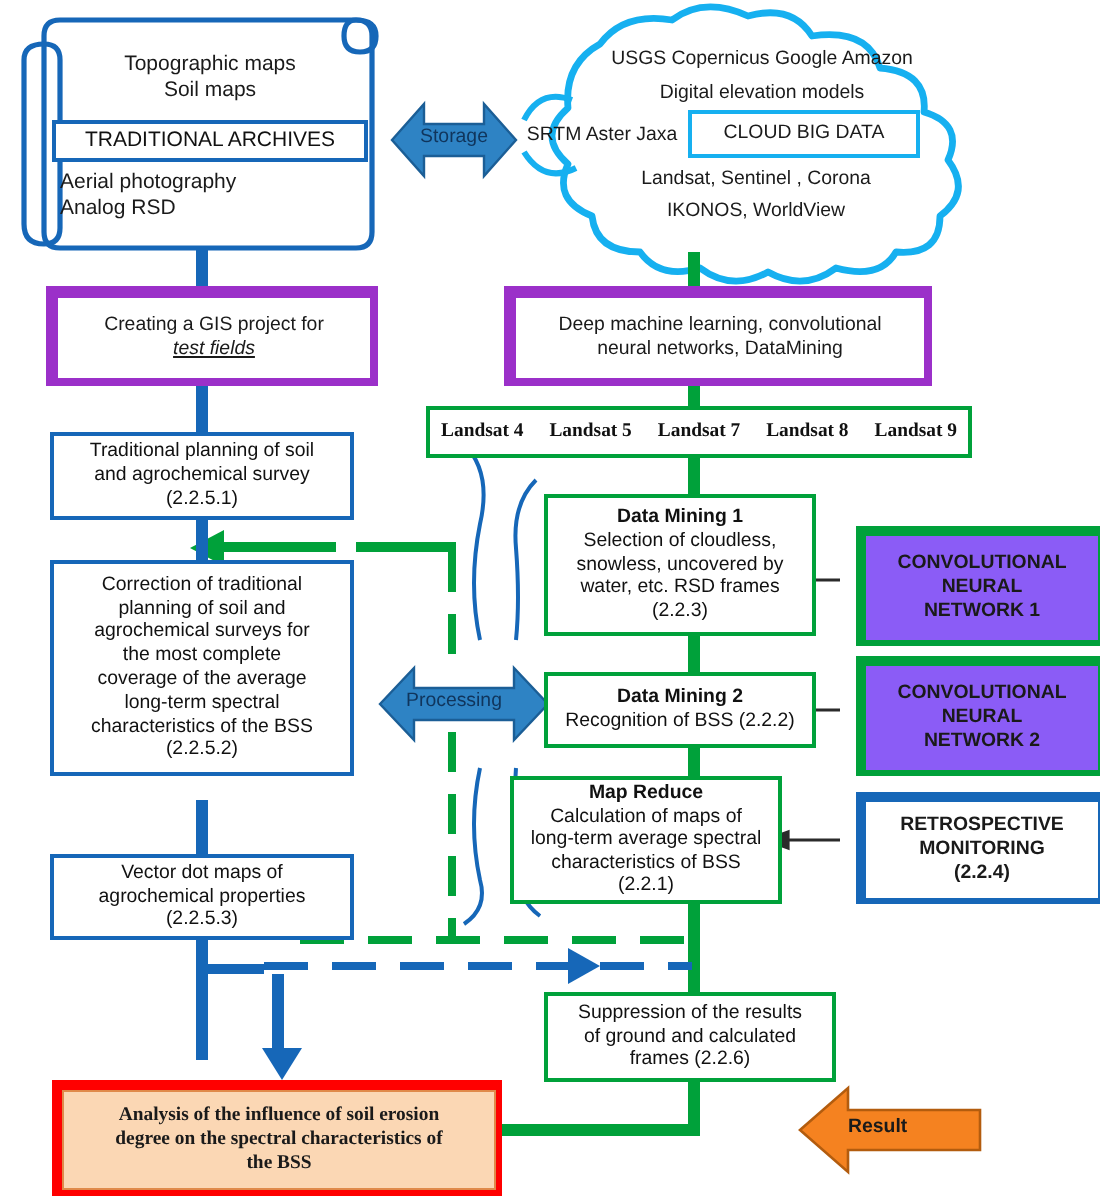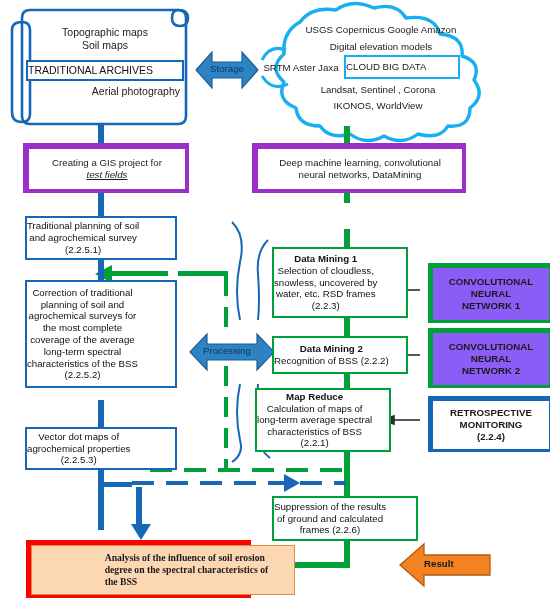--- a/index.html
+++ b/index.html
@@ -4,37 +4,37 @@
 <style>
   html,body{margin:0;padding:0;background:#ffffff;}
   body{width:550px;height:600px;overflow:hidden;
        font-family:"Liberation Sans",sans-serif;color:#1a1a1a;}
   #stage{position:relative;width:550px;height:476px;background:#fff;}
 
   .abs{position:absolute;box-sizing:border-box;}
 
   
   .node{position:absolute;box-sizing:border-box;display:flex;
-        align-items:center;text-align:center;
+        align-items:center;justify-content:center;text-align:center;
         background:#ffffff;line-height:1.12;}
 
   .blue{border:2px solid #1667b8;color:#111;}
   .green{border:2px solid #00a13a;color:#111;}
   .purple{border:3px solid #9b30c9;padding:2px;background:#9b30c9;}
   .purple .inner{width:100%;height:100%;border:1px solid #9b30c9;background:#fff;
         display:flex;align-items:center;justify-content:center;text-align:center;}
   .dblgreen{border:2px solid #00a13a;padding:2px;background:#00a13a;}
   .dblgreen .inner{width:100%;height:100%;border:1.5px solid #00a13a;background:#8b5cf6;
         display:flex;align-items:center;justify-content:center;text-align:center;}
   .dblblue{border:2px solid #1667b8;padding:2px;background:#1667b8;}
   .dblblue .inner{width:100%;height:100%;border:1.5px solid #1667b8;background:#fff;
         display:flex;align-items:center;justify-content:center;text-align:center;}
   .redbox{border:3px solid #ff0000;padding:2px;background:#ff0000;}
   .redbox .inner{width:100%;height:100%;border:1px solid #e08a4a;background:#fbd7b4;
-        display:flex;align-items:center;justify-content:center;padding-left:47px;}
+        display:flex;align-items:center;justify-content:center;text-align:center;}
 
   .t11{font-size:10.5px;}
   .t10{font-size:9.7px;}
   .bold{font-weight:bold;}
   .serif{font-family:"Liberation Serif",serif;font-weight:bold;}
   .ital-u{font-style:italic;text-decoration:underline;}
   .under{}
 
   
   .lineV{position:absolute;background:#1667b8;}
@@ -166,22 +166,23 @@
 
   <div class="dashH-b" style="left:300px;top:481px;width:46px"></div>
 
   <div class="abs t11" style="left:30px;top:26px;width:150px;text-align:center;line-height:1.25">
     <div>Topographic maps</div>
     <div>Soil maps</div>
   </div>
   <div class="node blue t11" style="left:26px;top:60px;width:158px;height:21px;border-width:2.5px">
     <span>TRADITIONAL ARCHIVES</span>
   </div>
-  <div class="abs t11" style="left:30px;top:85px;width:150px;text-align:right;line-height:1.25">
+  <div class="abs t11" style="left:30px;top:85px;width:150px;text-align:left;line-height:1.25">
     <div>Aerial photography</div>
+    <div>Analog RSD</div>
   </div>
 
   <div class="abs t10 noevt" style="left:200px;top:63px;width:54px;text-align:center;color:#10355c;font-weight:normal">
     <span>Storage</span>
   </div>
 
   <div class="abs t10" style="left:288px;top:24px;width:186px;text-align:center">
     <span>USGS Copernicus Google Amazon</span>
   </div>
   <div class="abs t10" style="left:288px;top:41px;width:186px;text-align:center">
@@ -211,20 +212,29 @@
 
   <div class="purple" style="position:absolute;left:252px;top:143px;width:204px;height:40px">
     <div class="inner t10">
       <div style="line-height:1.25">
         <div>Deep machine learning, convolutional</div>
         <div>neural networks, DataMining</div>
       </div>
     </div>
   </div>
 
+  <div class="node green" style="left:213px;top:203px;width:273px;height:26px">
+    <div style="display:flex;gap:13px;align-items:center;justify-content:center;width:100%">
+      <span class="serif t10">Landsat 4</span>
+      <span class="serif t10">Landsat 5</span>
+      <span class="serif t10">Landsat 7</span>
+      <span class="serif t10">Landsat 8</span>
+      <span class="serif t10">Landsat 9</span>
+    </div>
+  </div>
 
   <div class="node blue t10" style="left:25px;top:216px;width:152px;height:44px;border-width:2.5px">
     <div style="line-height:1.22">
       <div>Traditional planning of soil</div>
       <div>and agrochemical survey</div>
       <div>(2.2.5.1)</div>
     </div>
   </div>
 
   <div class="node blue t10" style="left:25px;top:280px;width:152px;height:108px;border-width:2.5px">

